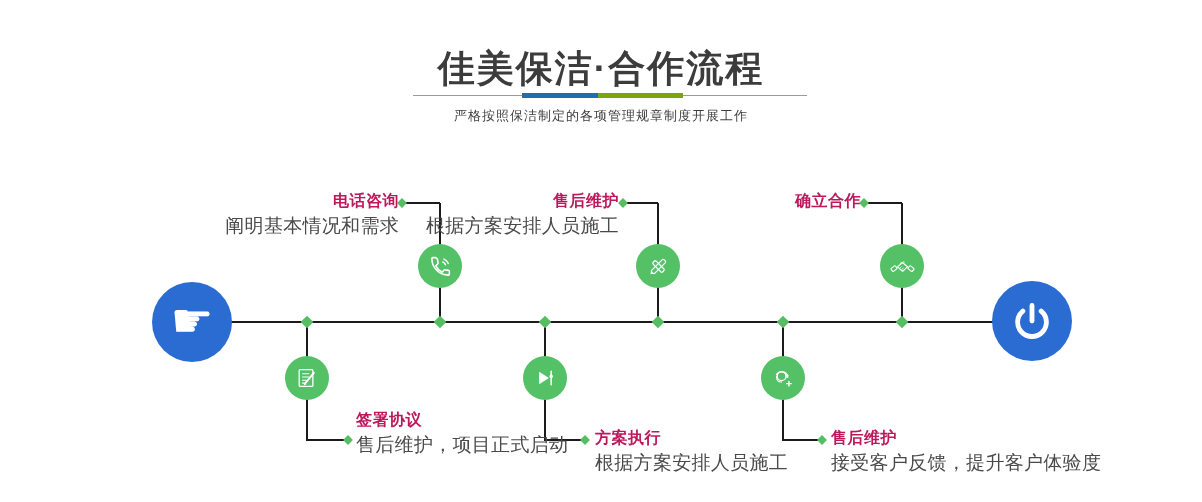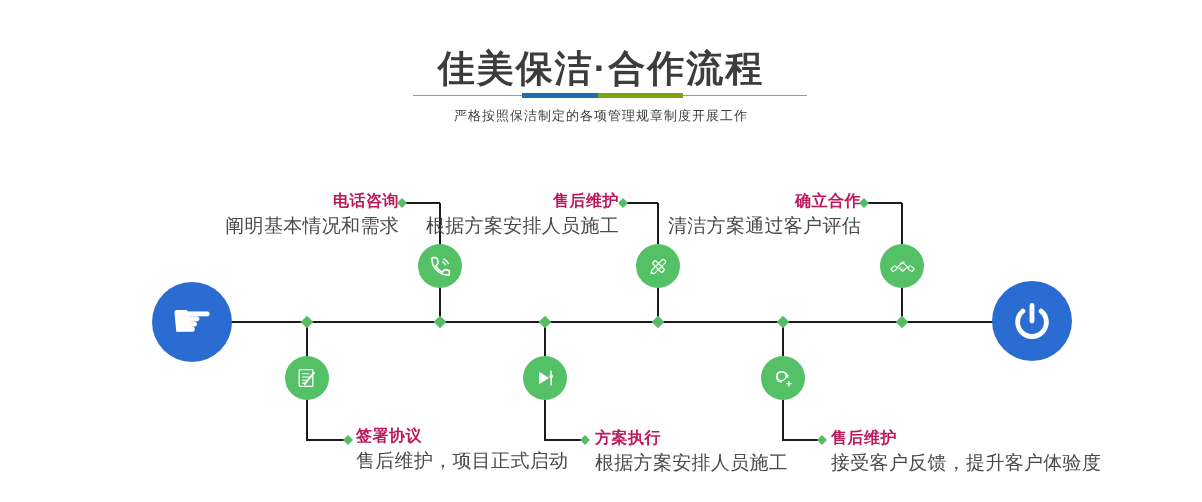--- a/index.html
+++ b/index.html
@@ -154,24 +154,23 @@
   <div class="step-label top" style="right:803px;top:189px;">
     <div class="step-title">电话咨询</div>
     <div class="step-desc">阐明基本情况和需求</div>
   </div>
   <div class="step-label top" style="right:583px;top:189px;">
     <div class="step-title">售后维护</div>
     <div class="step-desc">根据方案安排人员施工</div>
   </div>
   <div class="step-label top" style="right:341px;top:189px;">
     <div class="step-title">确立合作</div>
-    <div class="step-desc">清洁方案通过客户评估</div>
   </div>
 
-  <div class="step-label bottom" style="left:356px;top:426px;font-family:Liberation Mono, monospace;">
+  <div class="step-label bottom" style="left:356px;top:408px;">
     <div class="step-title">签署协议</div>
     <div class="step-desc">售后维护，项目正式启动</div>
   </div>
   <div class="step-label bottom" style="left:831px;top:426px;">
     <div class="step-title">售后维护</div>
     <div class="step-desc">接受客户反馈，提升客户体验度</div>
   </div>
   <div class="step-label bottom" style="left:595px;top:426px;">
     <div class="step-title">方案执行</div>
     <div class="step-desc">根据方案安排人员施工</div>

